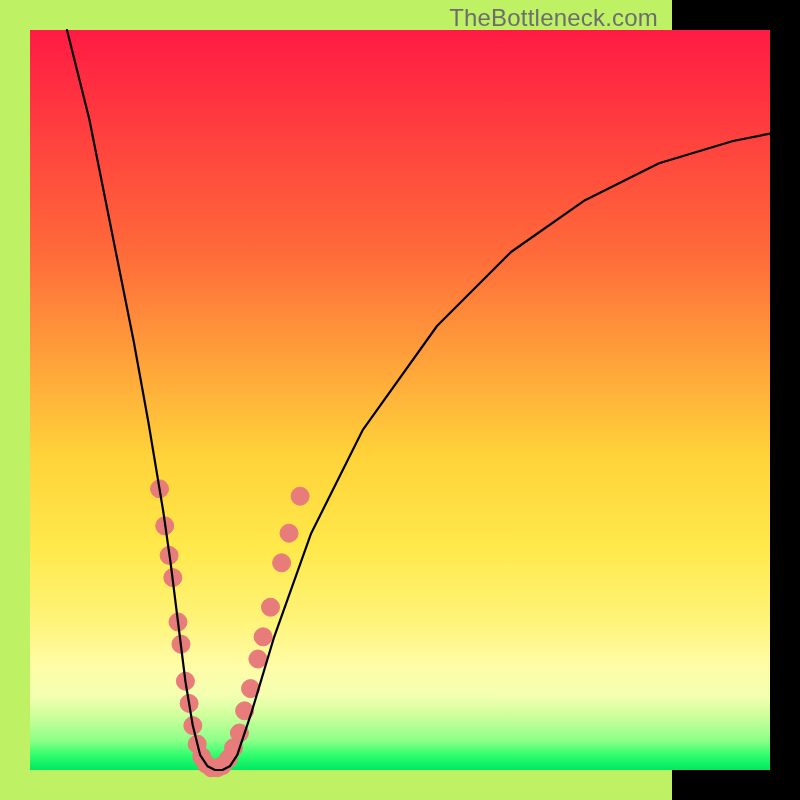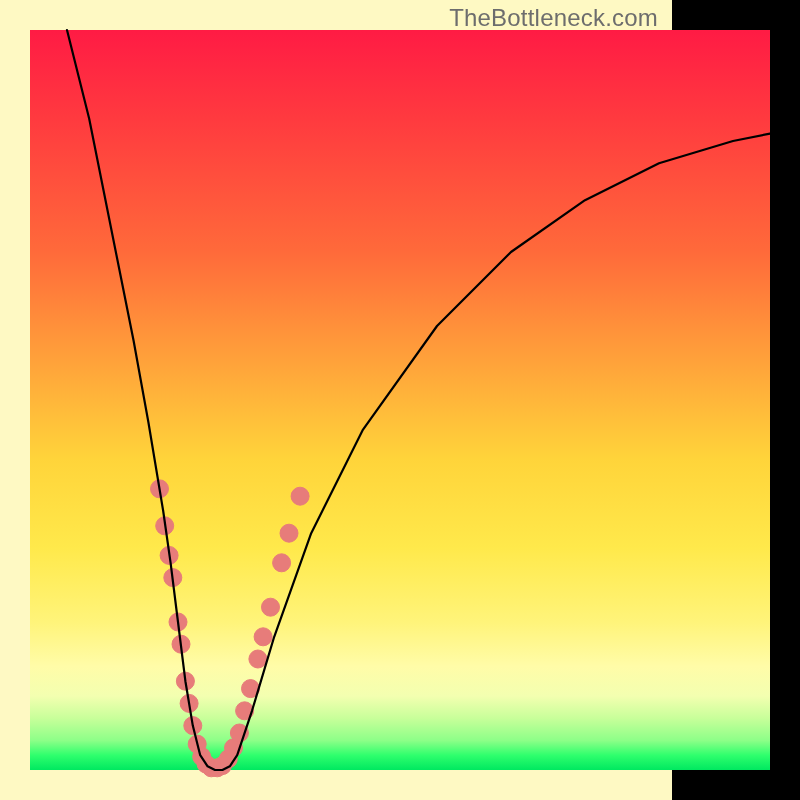--- a/index.html
+++ b/index.html
@@ -8,21 +8,21 @@
     width: 800px;
     height: 800px;
     overflow: hidden;
     background: #000;
     font-family: Arial, Helvetica, sans-serif;
   }
   .frame {
     position: relative;
     width: 672px;
     height: 800px;
-    background: #fef9c3;
+    background: #bef264;
   }
   .plot-area {
     position: absolute;
     left: 30px;
     top: 30px;
     width: 740px;
     height: 740px;
     background: linear-gradient(
       to bottom,
       #ff1b44 0%,

